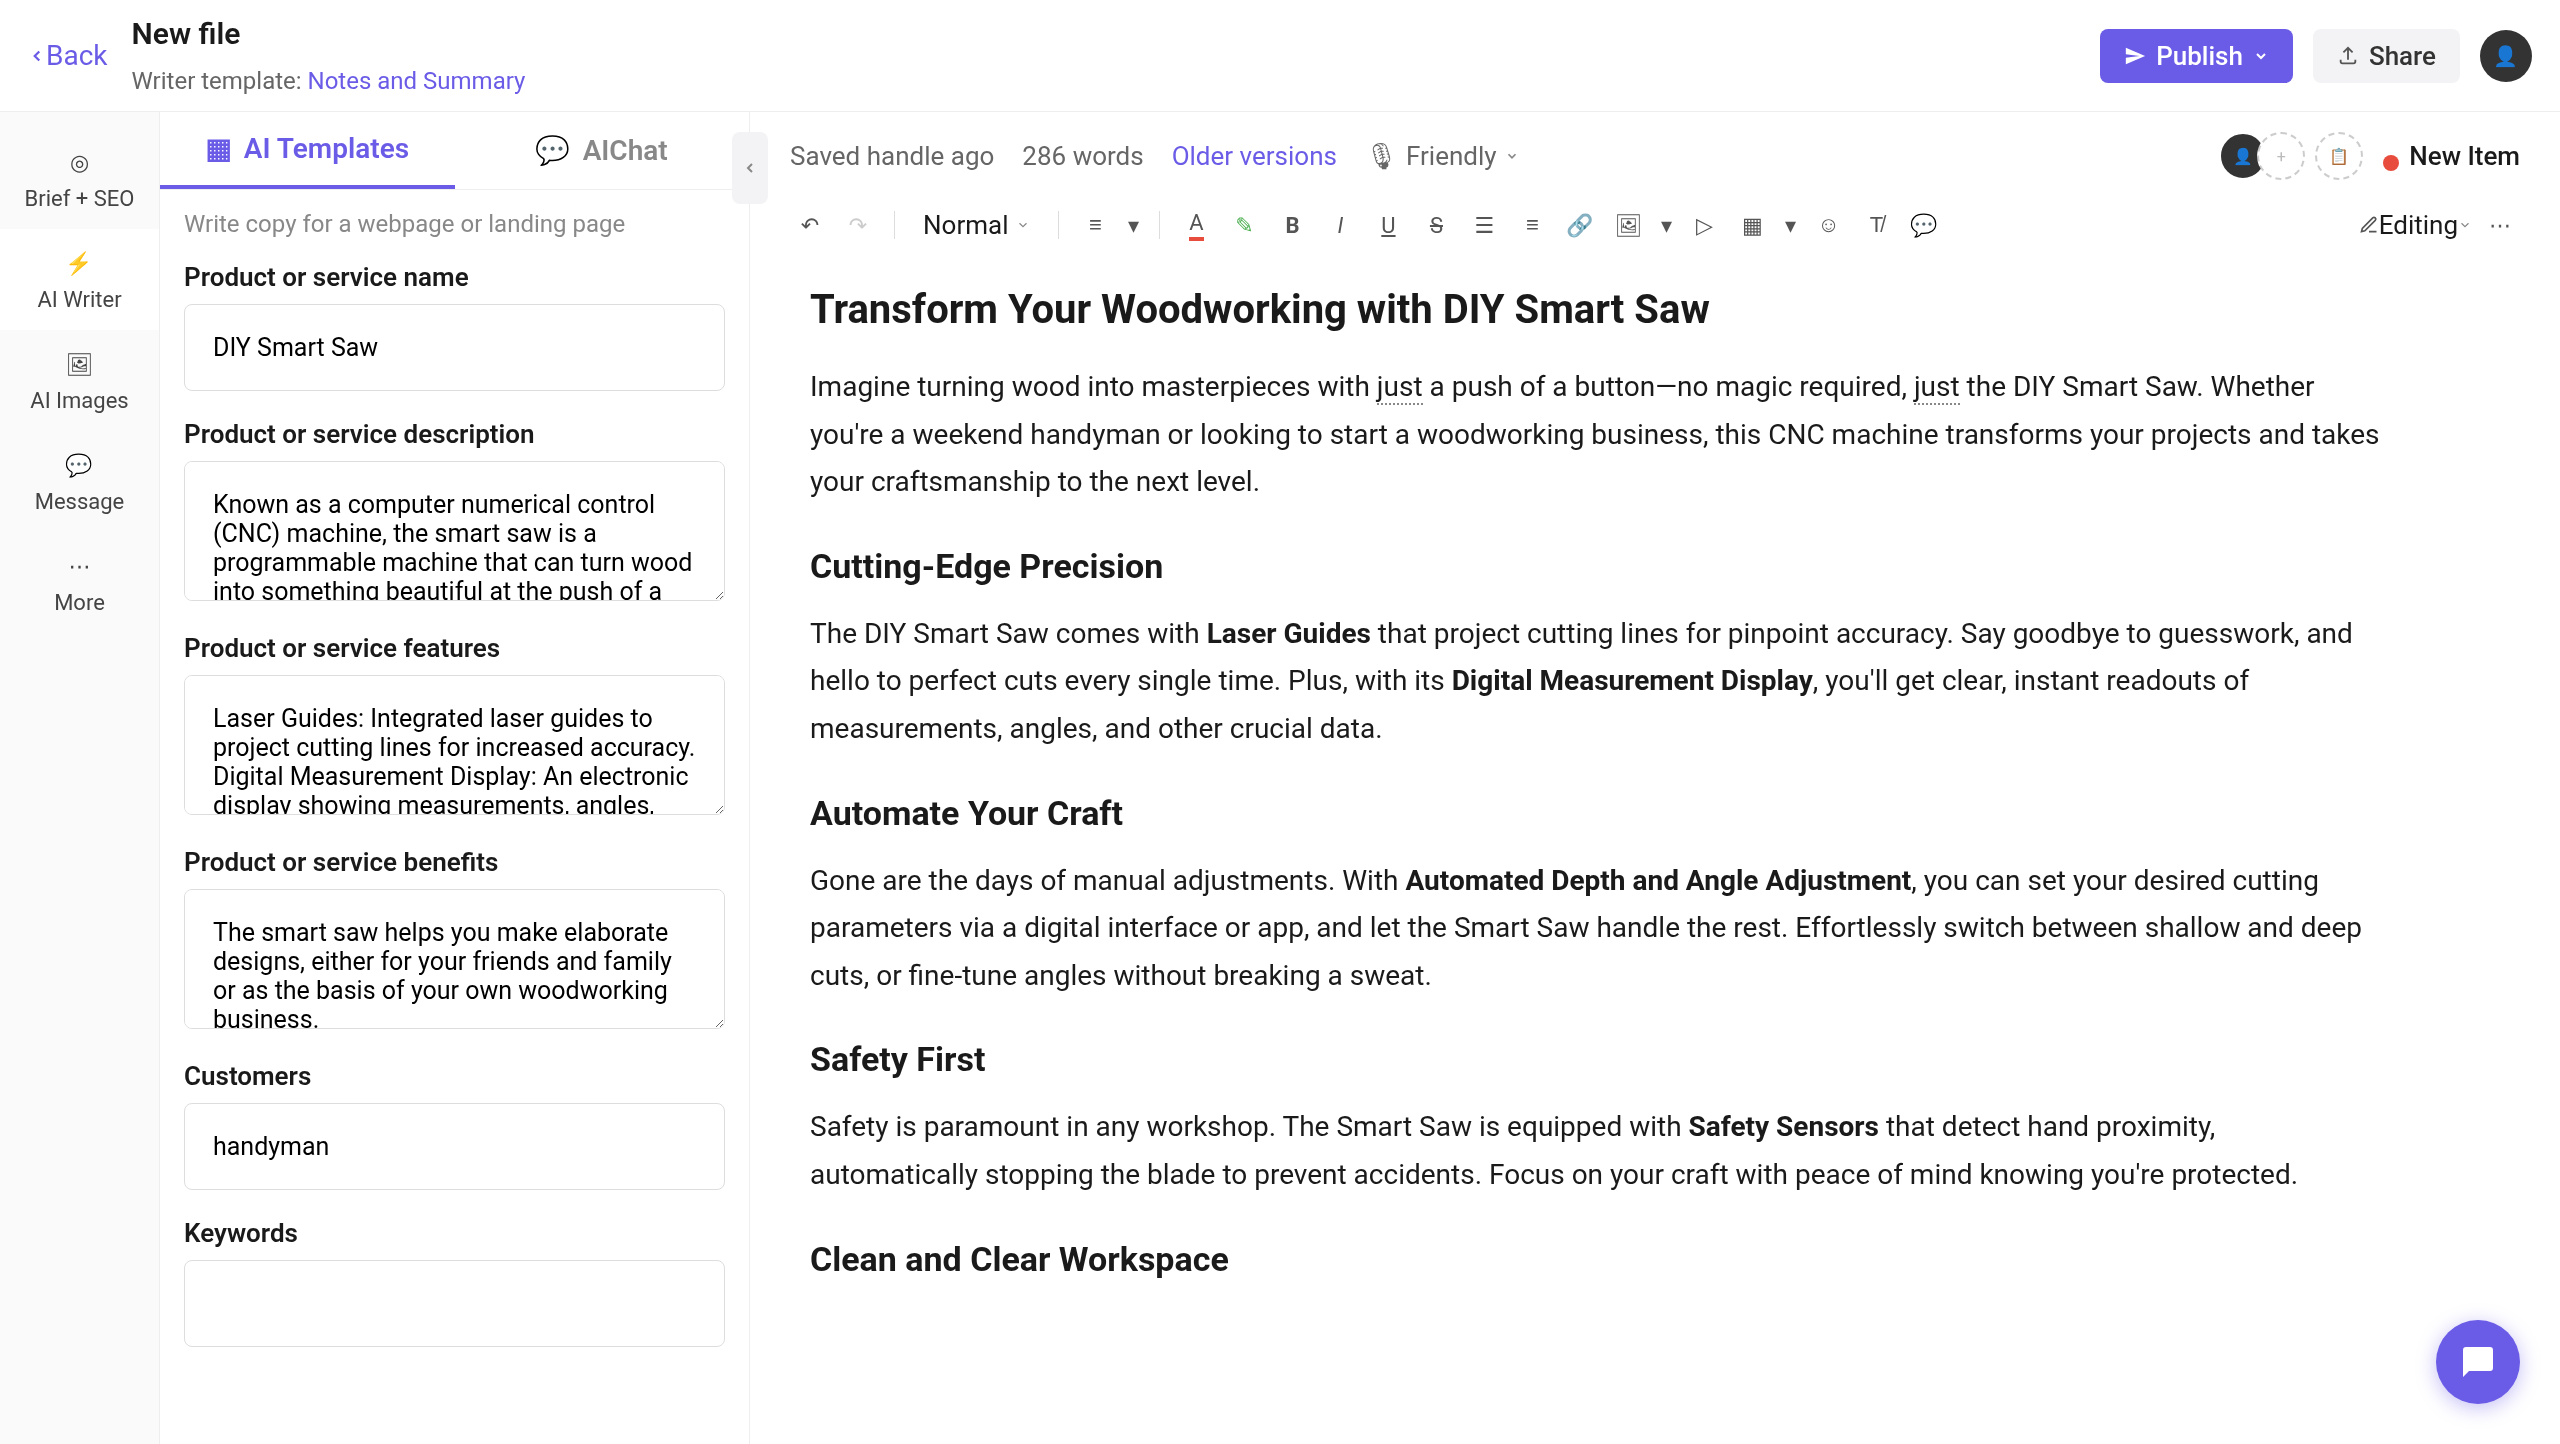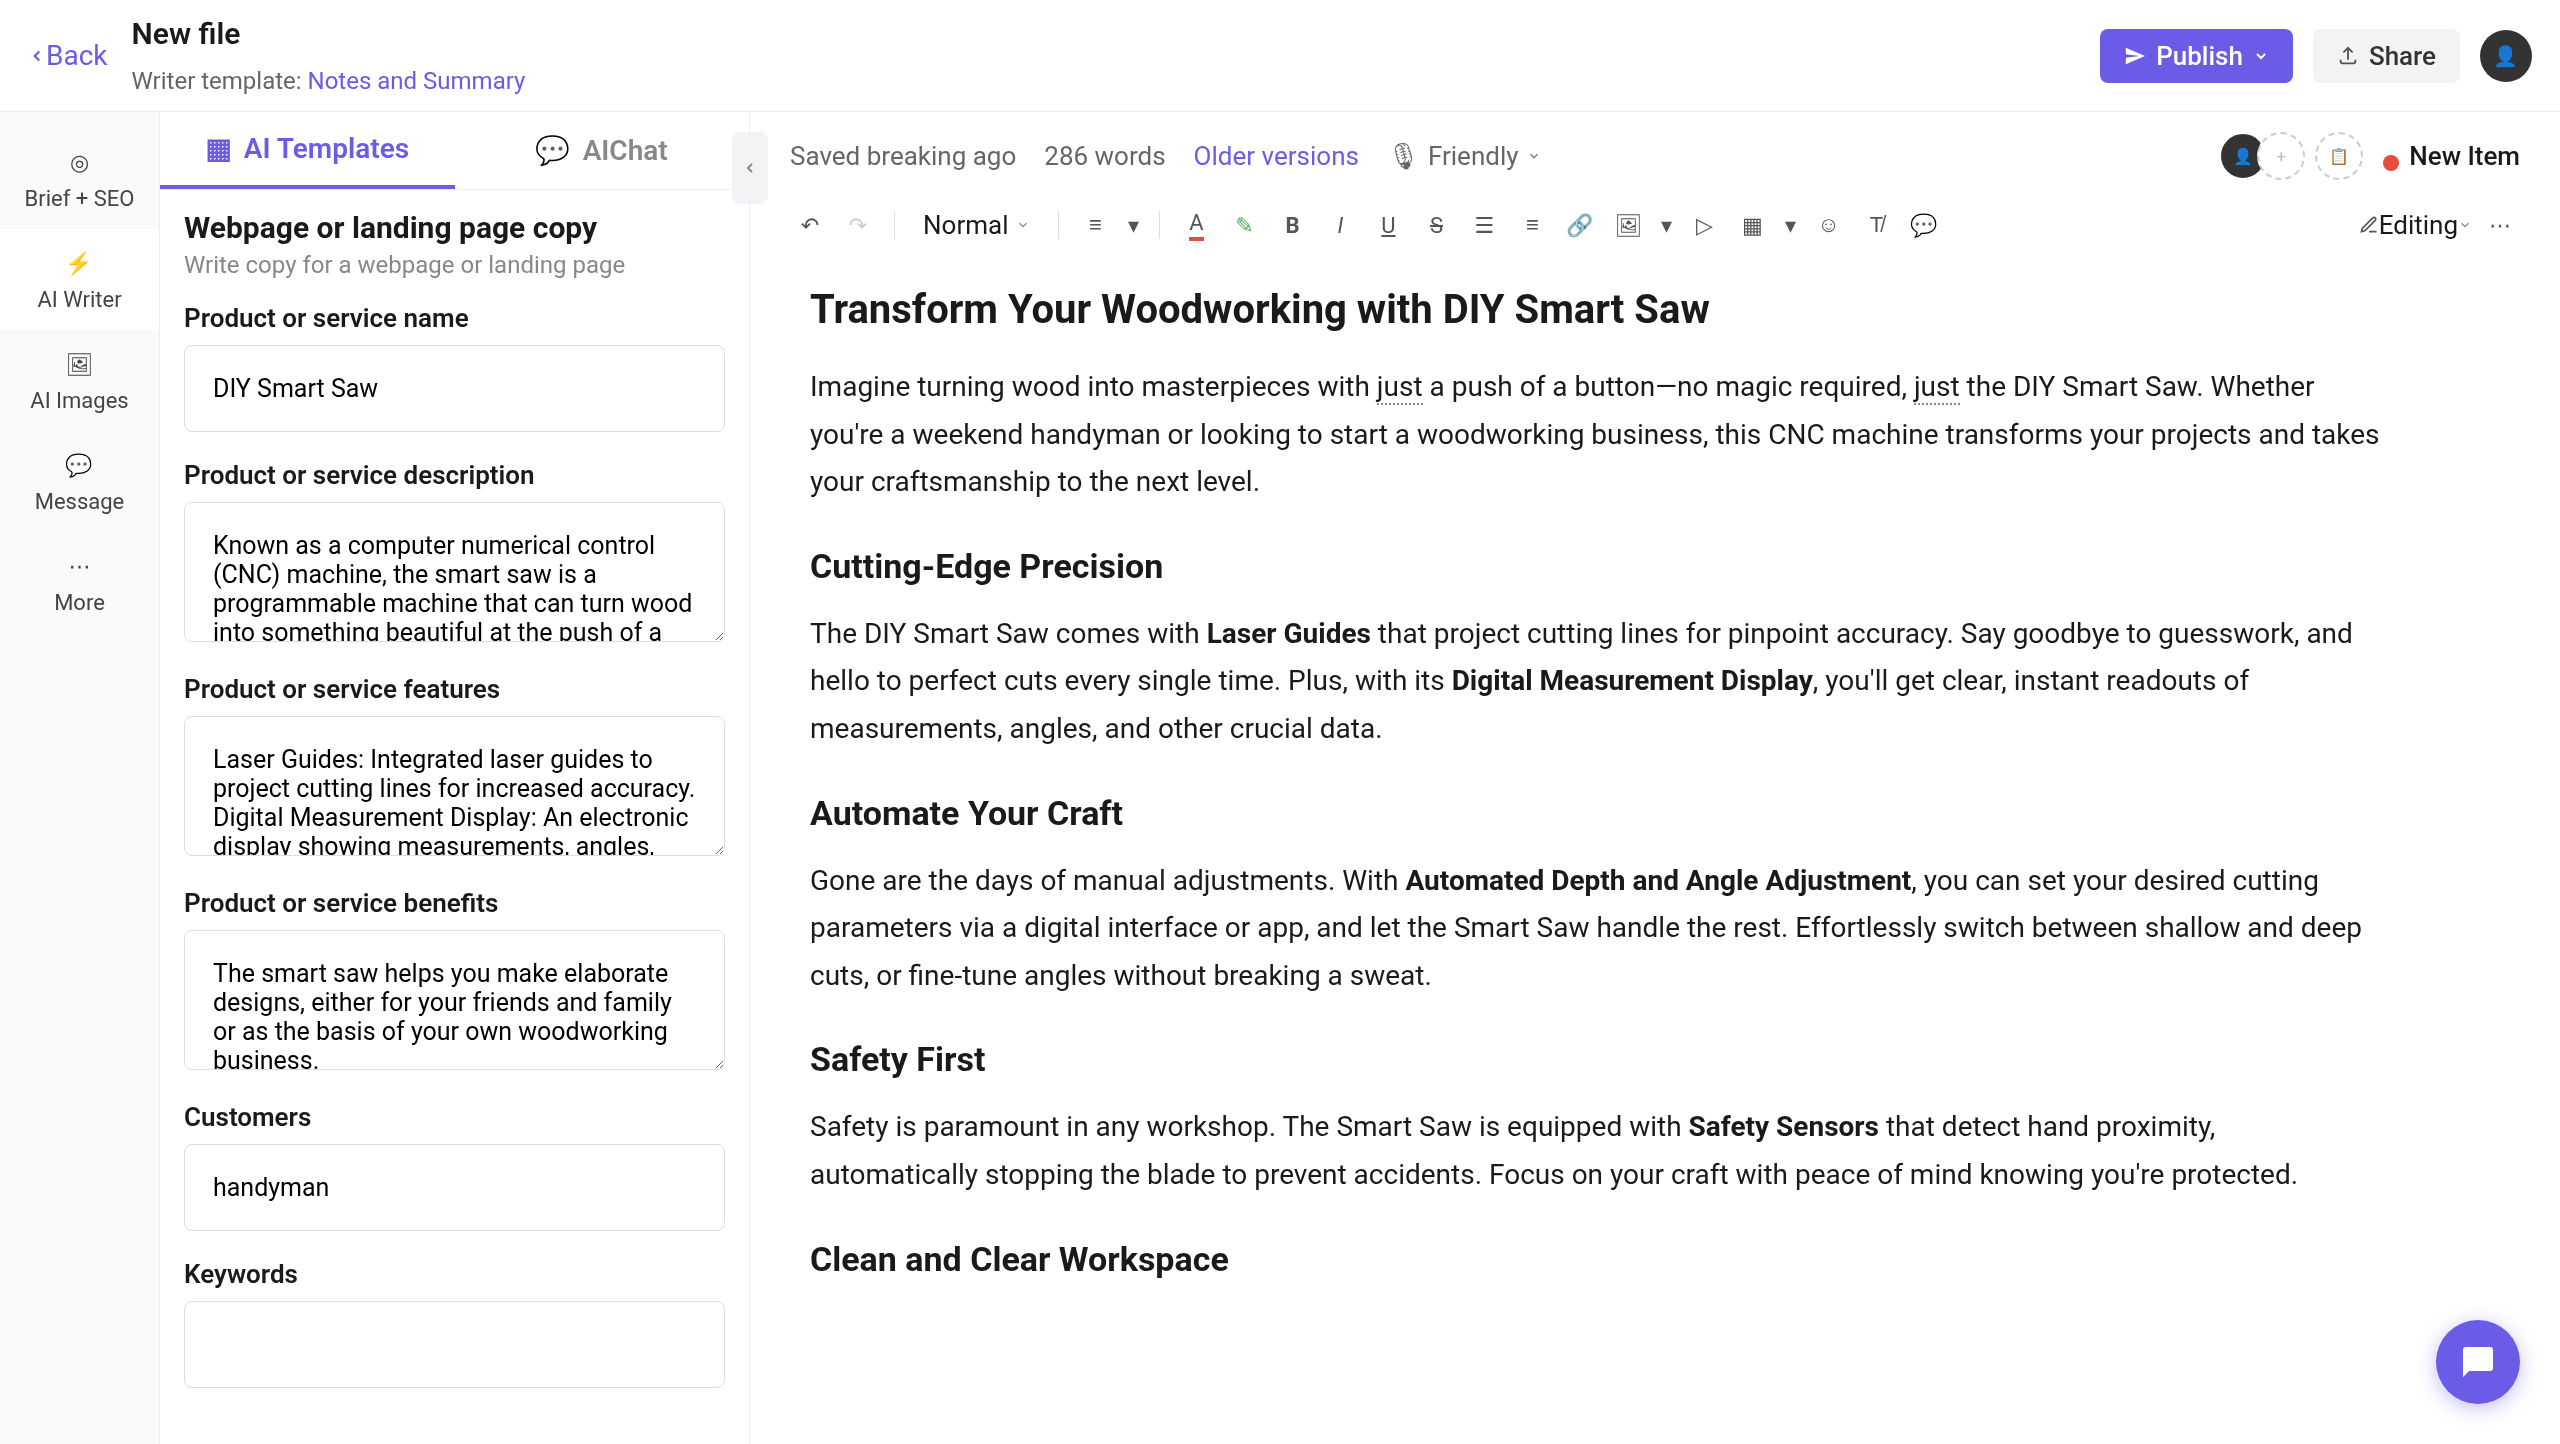--- a/index.html
+++ b/index.html
@@ -138,21 +138,20 @@
         <div class="panel-tab active">
           <span>▦</span>
           <span>AI Templates</span>
         </div>
         <div class="panel-tab">
           <span>💬</span>
           <span>AIChat</span>
         </div>
       </div>
       <div class="panel-content">
-        <div class="template-heading">Webpage or landing page copy</div>
         <div class="template-sub">Write copy for a webpage or landing page</div>
 
         <label class="form-label">Product or service name</label>
         <input class="form-input" value="DIY Smart Saw" style="">
 
         <label class="form-label">Product or service description</label>
         <textarea class="form-textarea" style="">Known as a computer numerical control (CNC) machine, the smart saw is a programmable machine that can turn wood into something beautiful at the push of a</textarea>
 
         <label class="form-label">Product or service features</label>
         <textarea class="form-textarea" style="">Laser Guides: Integrated laser guides to project cutting lines for increased accuracy. Digital Measurement Display: An electronic display showing measurements, angles,</textarea>
@@ -172,21 +171,21 @@
       <div class="collapse-handle">
         <svg width="16" height="16" viewBox="0 0 24 24" fill="none" stroke="#888" stroke-width="3">
             <path d="M15 18l-6-6 6-6"></path>
           </svg>
       </div>
     </div>
 
     <div class="editor">
       <div class="editor-header">
         <div class="editor-status">
-          <span>Saved breaking ago</span>
+          <span>Saved handle ago</span>
           <span>286 words</span>
           <span class="link">Older versions</span>
           <span class="tone-chip">
             <span>🎙</span>
             <span>Friendly</span>
             <svg width="14" height="14" viewBox="0 0 24 24" fill="none" stroke="#888" stroke-width="3">
                 <path d="M6 9l6 6 6-6"></path>
               </svg>
           </span>
         </div>

